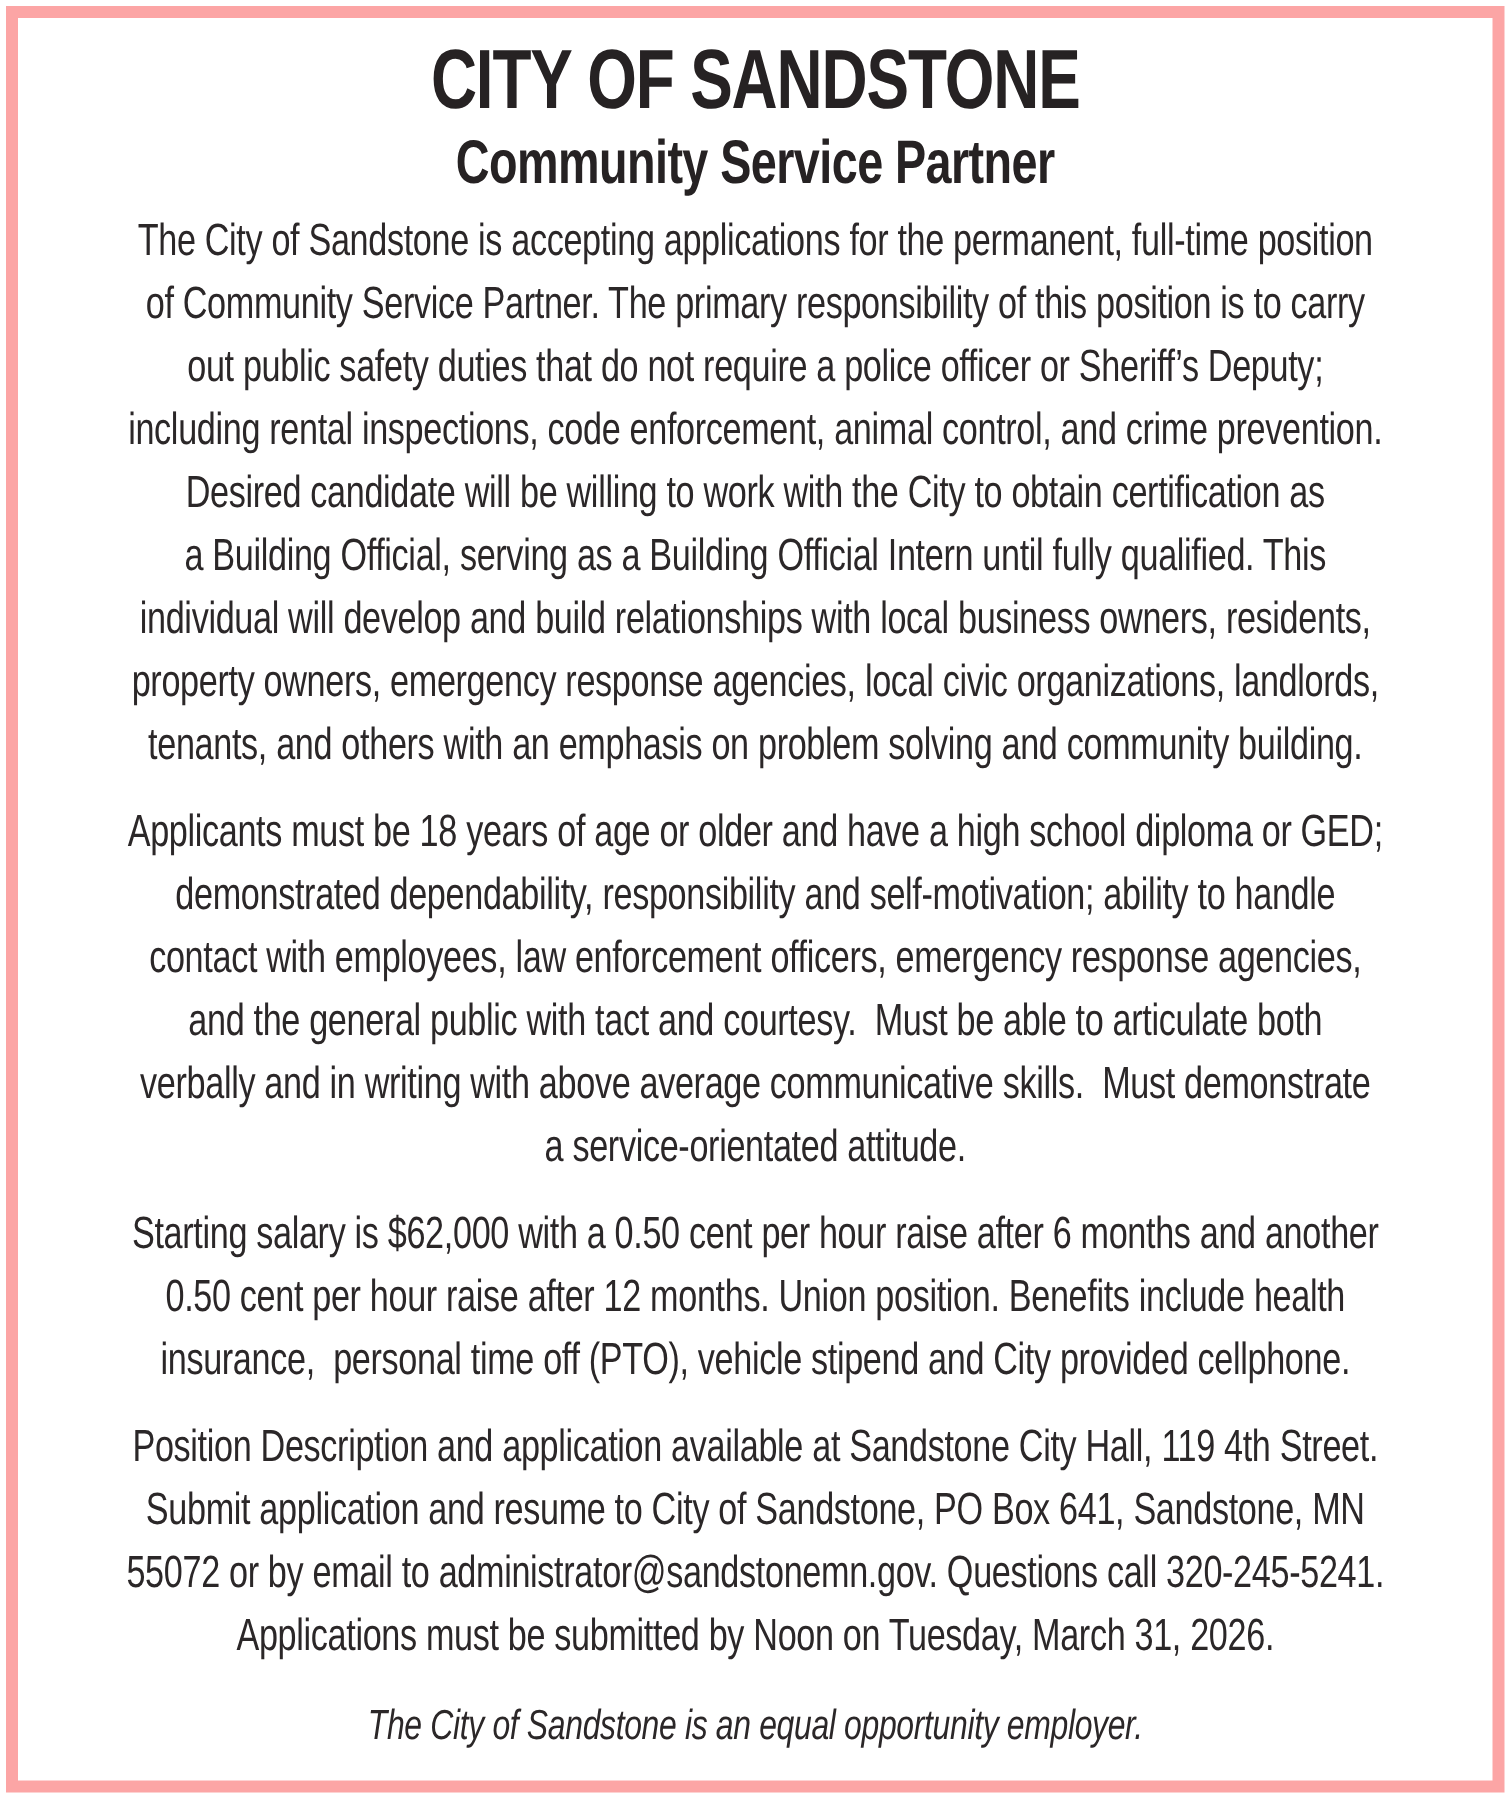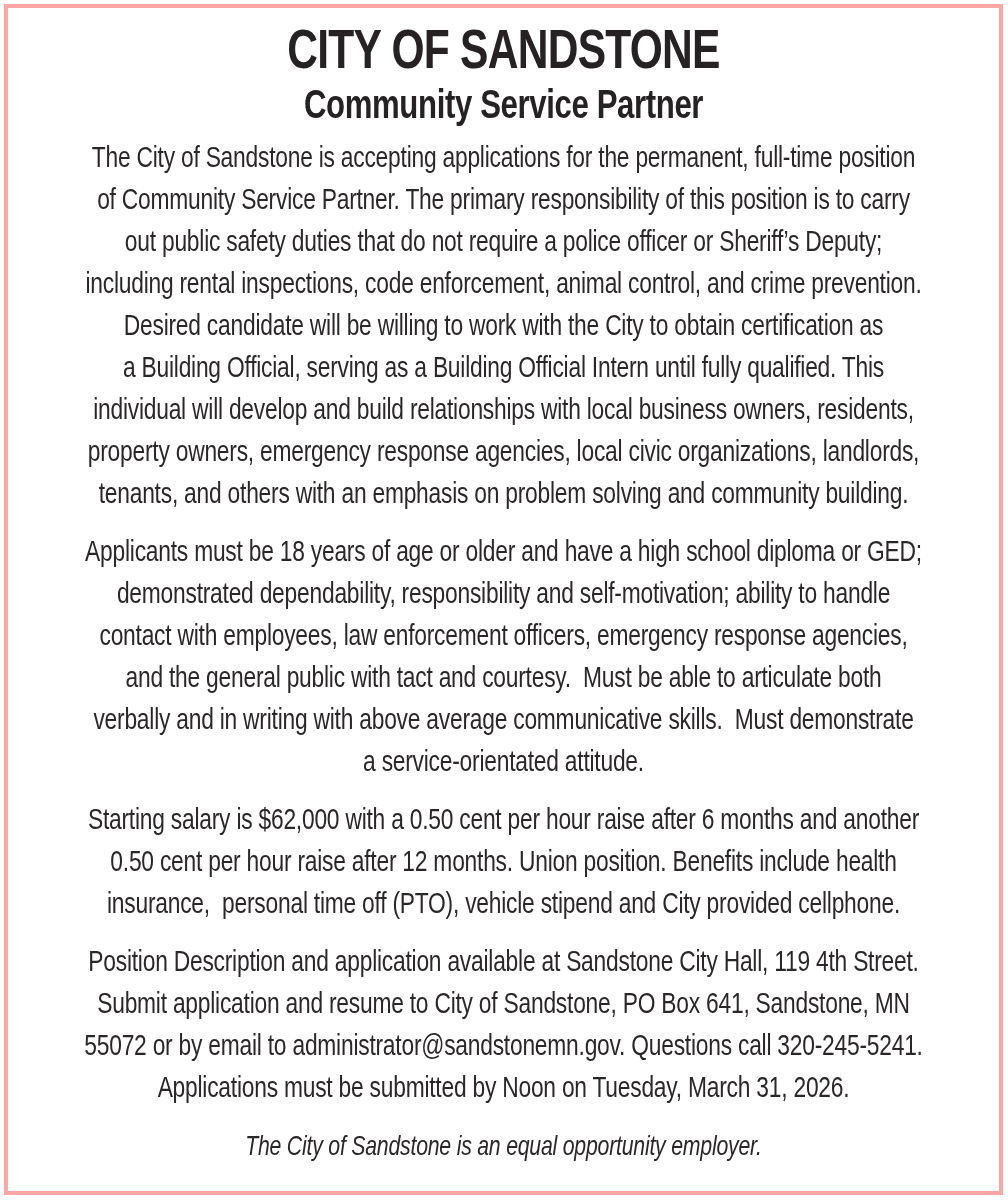--- a/index.html
+++ b/index.html
@@ -15,21 +15,21 @@
     overflow: hidden;
     font-family: "Liberation Sans", sans-serif;
     color: #262223;
   }
   .frame {
     position: absolute;
     left: 4px;
     top: 4px;
     right: 5px;
     bottom: 5px;
-    border: 4px solid #fca5a5;
+    border: 8px solid #fca5a5;
     background: #ffffff;
     box-sizing: border-box;
   }
   
   .content {
     position: absolute;
     left: 0;
     top: 10px;
     width: 100%;
     transform: scaleX(0.76);

